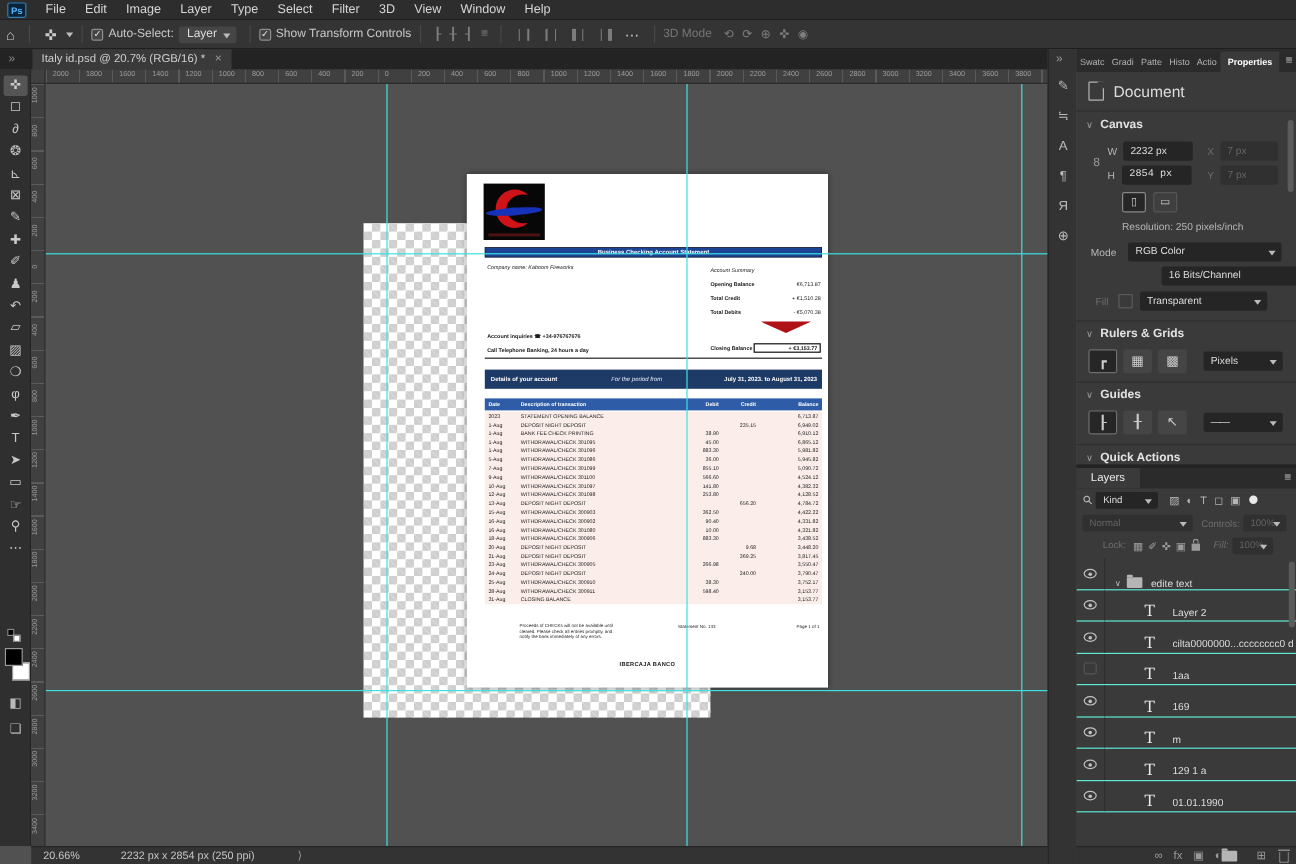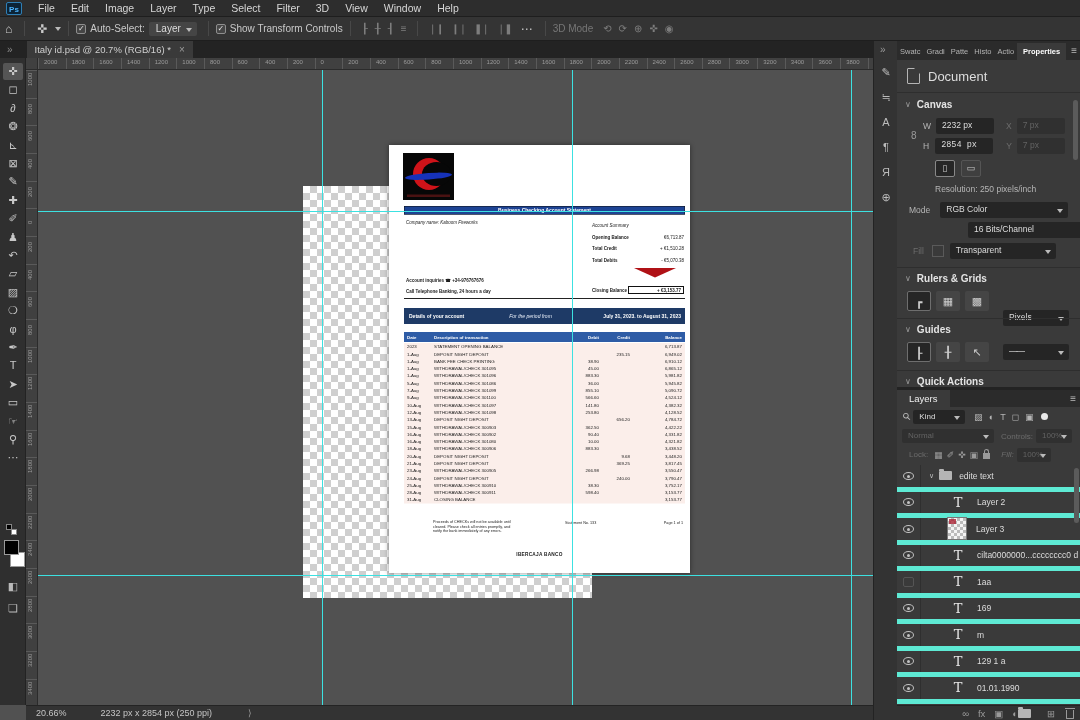--- a/index.html
+++ b/index.html
@@ -206,21 +206,21 @@
   .wdot { width:7px; height:7px; border-radius:50%; background:#e8e8e8; margin-left:4px; }
   #blend-row { position:absolute; left:0; top:37px; width:183px; height:18px; display:flex;
     align-items:center; }
   #lock-row { position:absolute; left:0; top:56px; width:183px; height:17px; display:flex;
     align-items:center; }
   .lkic { color:#9a9a9a; font-size:9px; margin:0 2px; }
   .lock { width:7px; height:6px; background:#9a9a9a; position:relative; margin:3px 3px 0 3px; }
   .lock::before { content:""; position:absolute; left:1px; top:-4px; width:3px; height:3px;
     border:1px solid #9a9a9a; border-bottom:none; border-radius:3px 3px 0 0; }
   #layer-list { position:absolute; left:0; top:75px; width:183px; height:239px; overflow:hidden; }
-  .layer-row { display:flex; height:26.5px; align-items:center; border-bottom:5px solid #5eead4; }
+  .layer-row { display:flex; height:26.5px; align-items:flex-end; border-bottom:1px solid #5eead4; }
   .eye-cell { width:24px; height:100%; border-right:1px solid #2f2f2f; display:flex;
     align-items:center; justify-content:center; }
   .eye { width:11px; height:8px; border:1px solid #c2c2c2; border-radius:50%; position:relative; }
   .eye::after { content:""; position:absolute; left:3px; top:2px; width:3px; height:3px;
     background:#c2c2c2; border-radius:50%; }
   .eye-off { width:11px; height:10px; border:1px solid #555; border-radius:2px; }
   .layer-body { display:flex; align-items:center; margin-left:8px; }
   .layer-body.child { margin-left:26px; }
   .chev { color:#bbb; font-size:7px; margin-right:5px; }
   .folder { width:13px; height:9px; background:#b5b5b5; border-radius:1px; position:relative;
@@ -723,21 +723,21 @@
 
       <div class="prow" style="left:8px;top:213px;">
         <span class="sec-chev">∨</span>
         <span class="sec-head">Rulers &amp; Grids</span>
       </div>
       <div class="prow" style="left:10px;top:231px;" id="rg-icons">
           <span class="iconbtn sel">┏</span>
           <span class="iconbtn">▦</span>
           <span class="iconbtn">▩</span>
         </div>
-      <div class="prow" style="left:106px;top:233px;margin-top:17px;">
+      <div class="prow" style="left:106px;top:233px;">
         <span class="pfield" style="width:66px;">
           <span>Pixels</span><span class="caret"></span>
         </span>
       </div>
       <div class="divider" style="top:258px;"></div>
 
       <div class="prow" style="left:8px;top:264px;">
         <span class="sec-chev">∨</span>
         <span class="sec-head">Guides</span>
       </div>
@@ -784,21 +784,21 @@
       <div id="blend-row">
         <span class="pfield dis" style="width:92px;height:14px;line-height:13px;font-size:8px;margin-left:5px;">
           <span>Normal</span><span class="caret"></span>
         </span>
         <span class="plab dis" style="margin-left:7px;font-size:8px;">Controls:</span>
         <span class="pfield dis" style="width:36px;height:14px;line-height:13px;font-size:8px;margin-left:3px;">
           <span>100%</span><span class="caret"></span>
         </span>
       </div>
       <div id="lock-row">
-        <span class="plab dis" style="margin-left:12px;font-size:8px;">Lock:</span>
+        <span class="plab dis" style="margin-left:22px;font-size:8px;">Lock:</span>
         <span id="lock-icons" style="display:flex;margin-left:4px;">
             <span class="lkic">▦</span>
             <span class="lkic">✐</span>
             <span class="lkic">✜</span>
             <span class="lkic">▣</span>
           </span>
         <span class="lock"></span>
         <span class="plab dis" style="margin-left:8px;font-size:8px;font-style:italic;">Fill:</span>
         <span class="pfield dis" style="width:34px;height:14px;line-height:13px;font-size:8px;margin-left:3px;">
           <span>100%</span><span class="caret"></span>
@@ -815,29 +815,20 @@
               <span class="layer-name">edite text</span>
             </div>
           </div>
           <div class="layer-row">
             <div class="eye-cell">
               <span class="eye"></span>
             </div>
             <div class="layer-body child">
               <span class="t-thumb">T</span>
               <span class="layer-name">Layer 2</span>
-            </div>
-          </div>
-          <div class="layer-row">
-            <div class="eye-cell">
-              <span class="eye"></span>
-            </div>
-            <div class="layer-body child">
-              <span class="img-thumb"></span>
-              <span class="layer-name">Layer 3</span>
             </div>
           </div>
           <div class="layer-row">
             <div class="eye-cell">
               <span class="eye"></span>
             </div>
             <div class="layer-body child">
               <span class="t-thumb">T</span>
               <span class="layer-name">cilta0000000...cccccccc0 d</span>
             </div>

